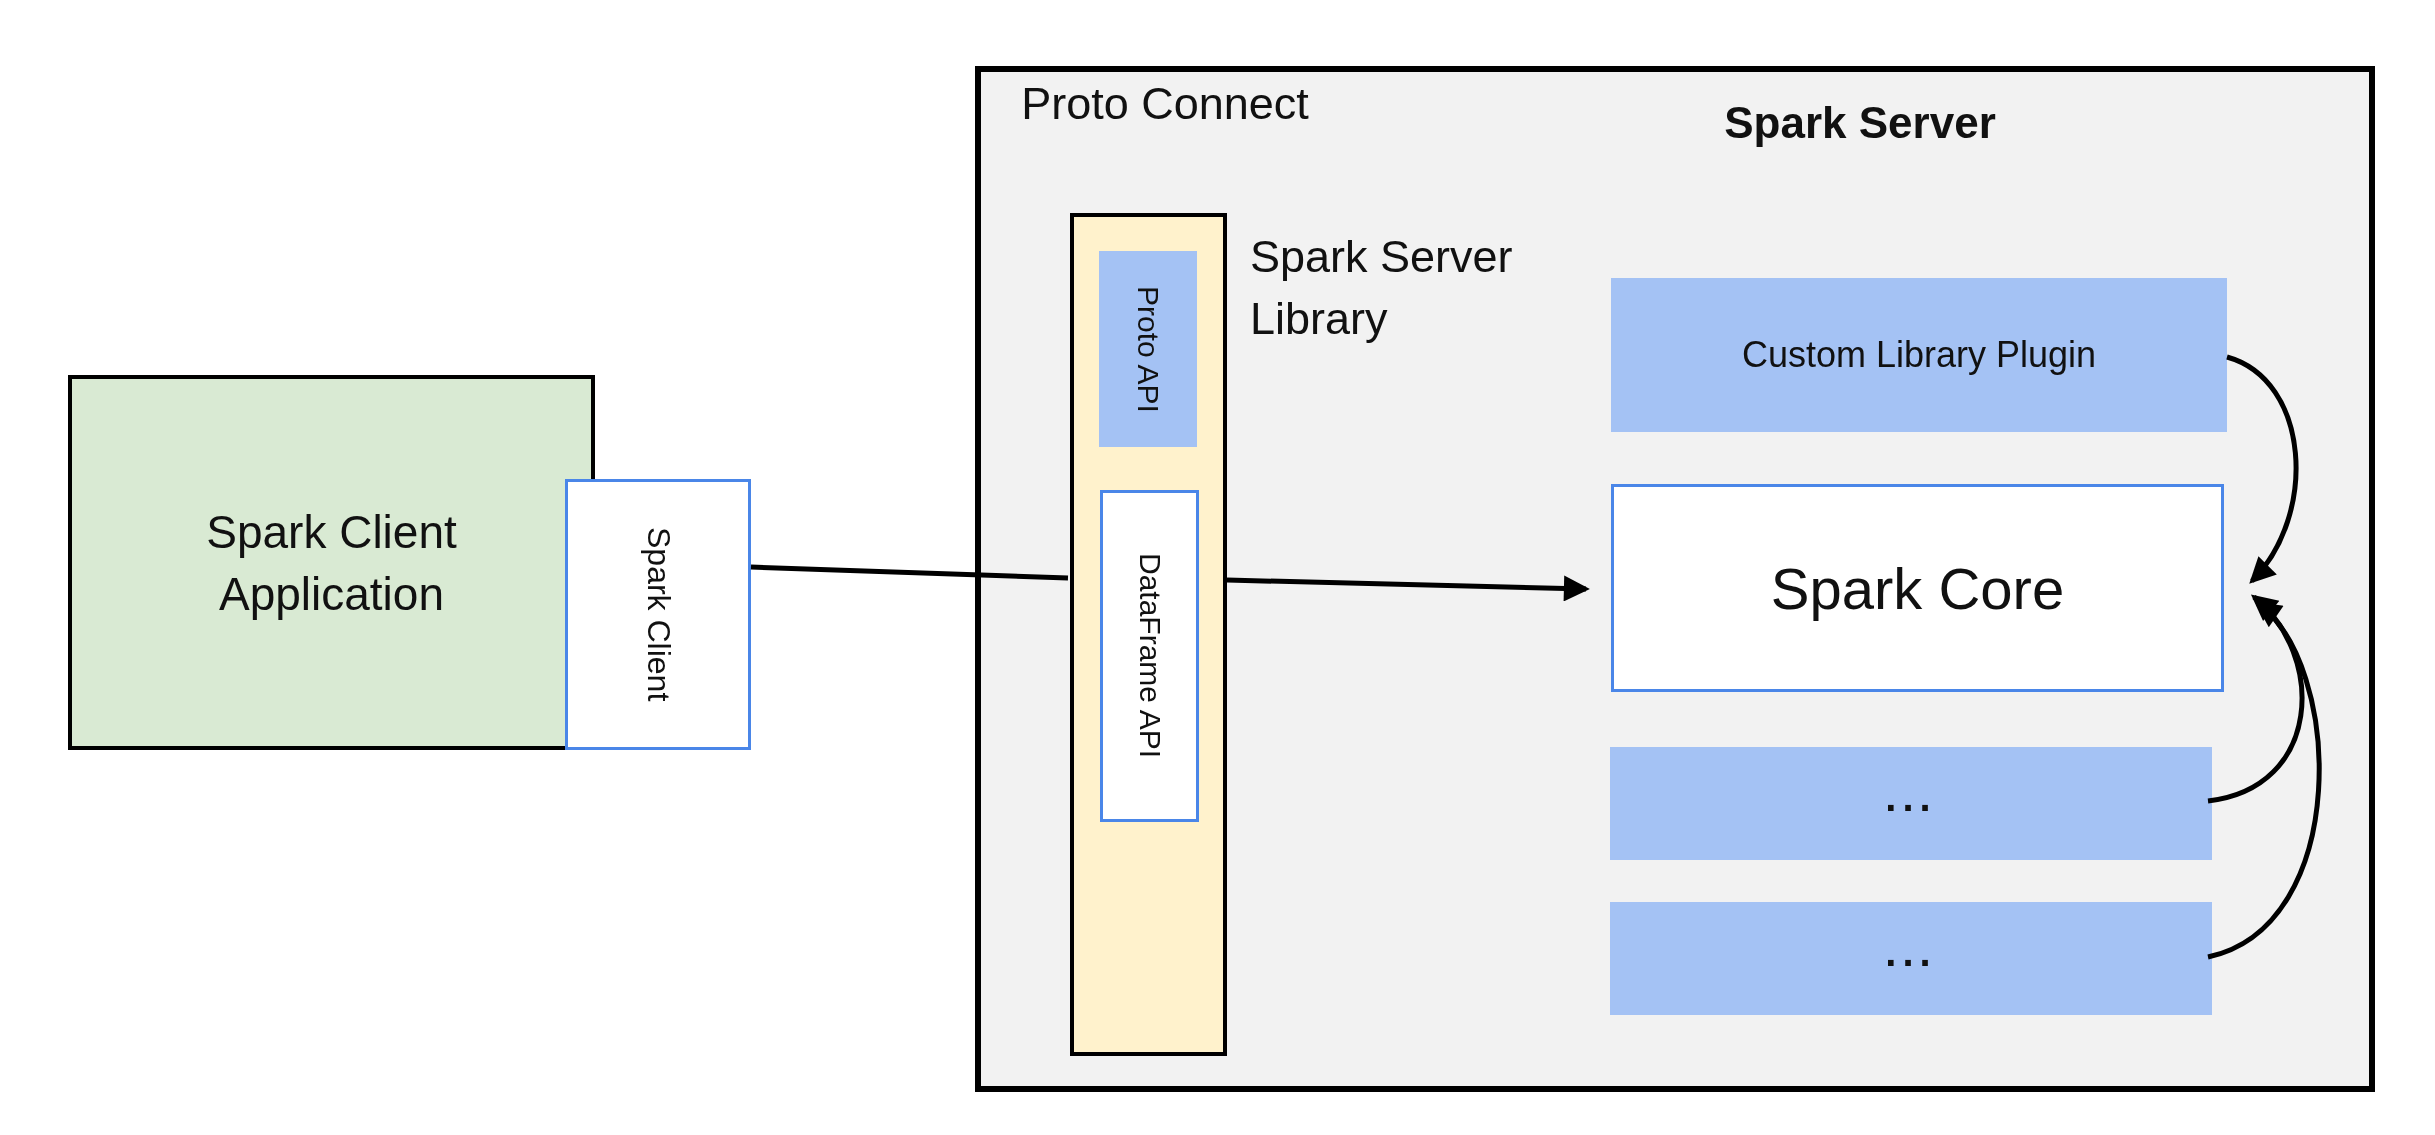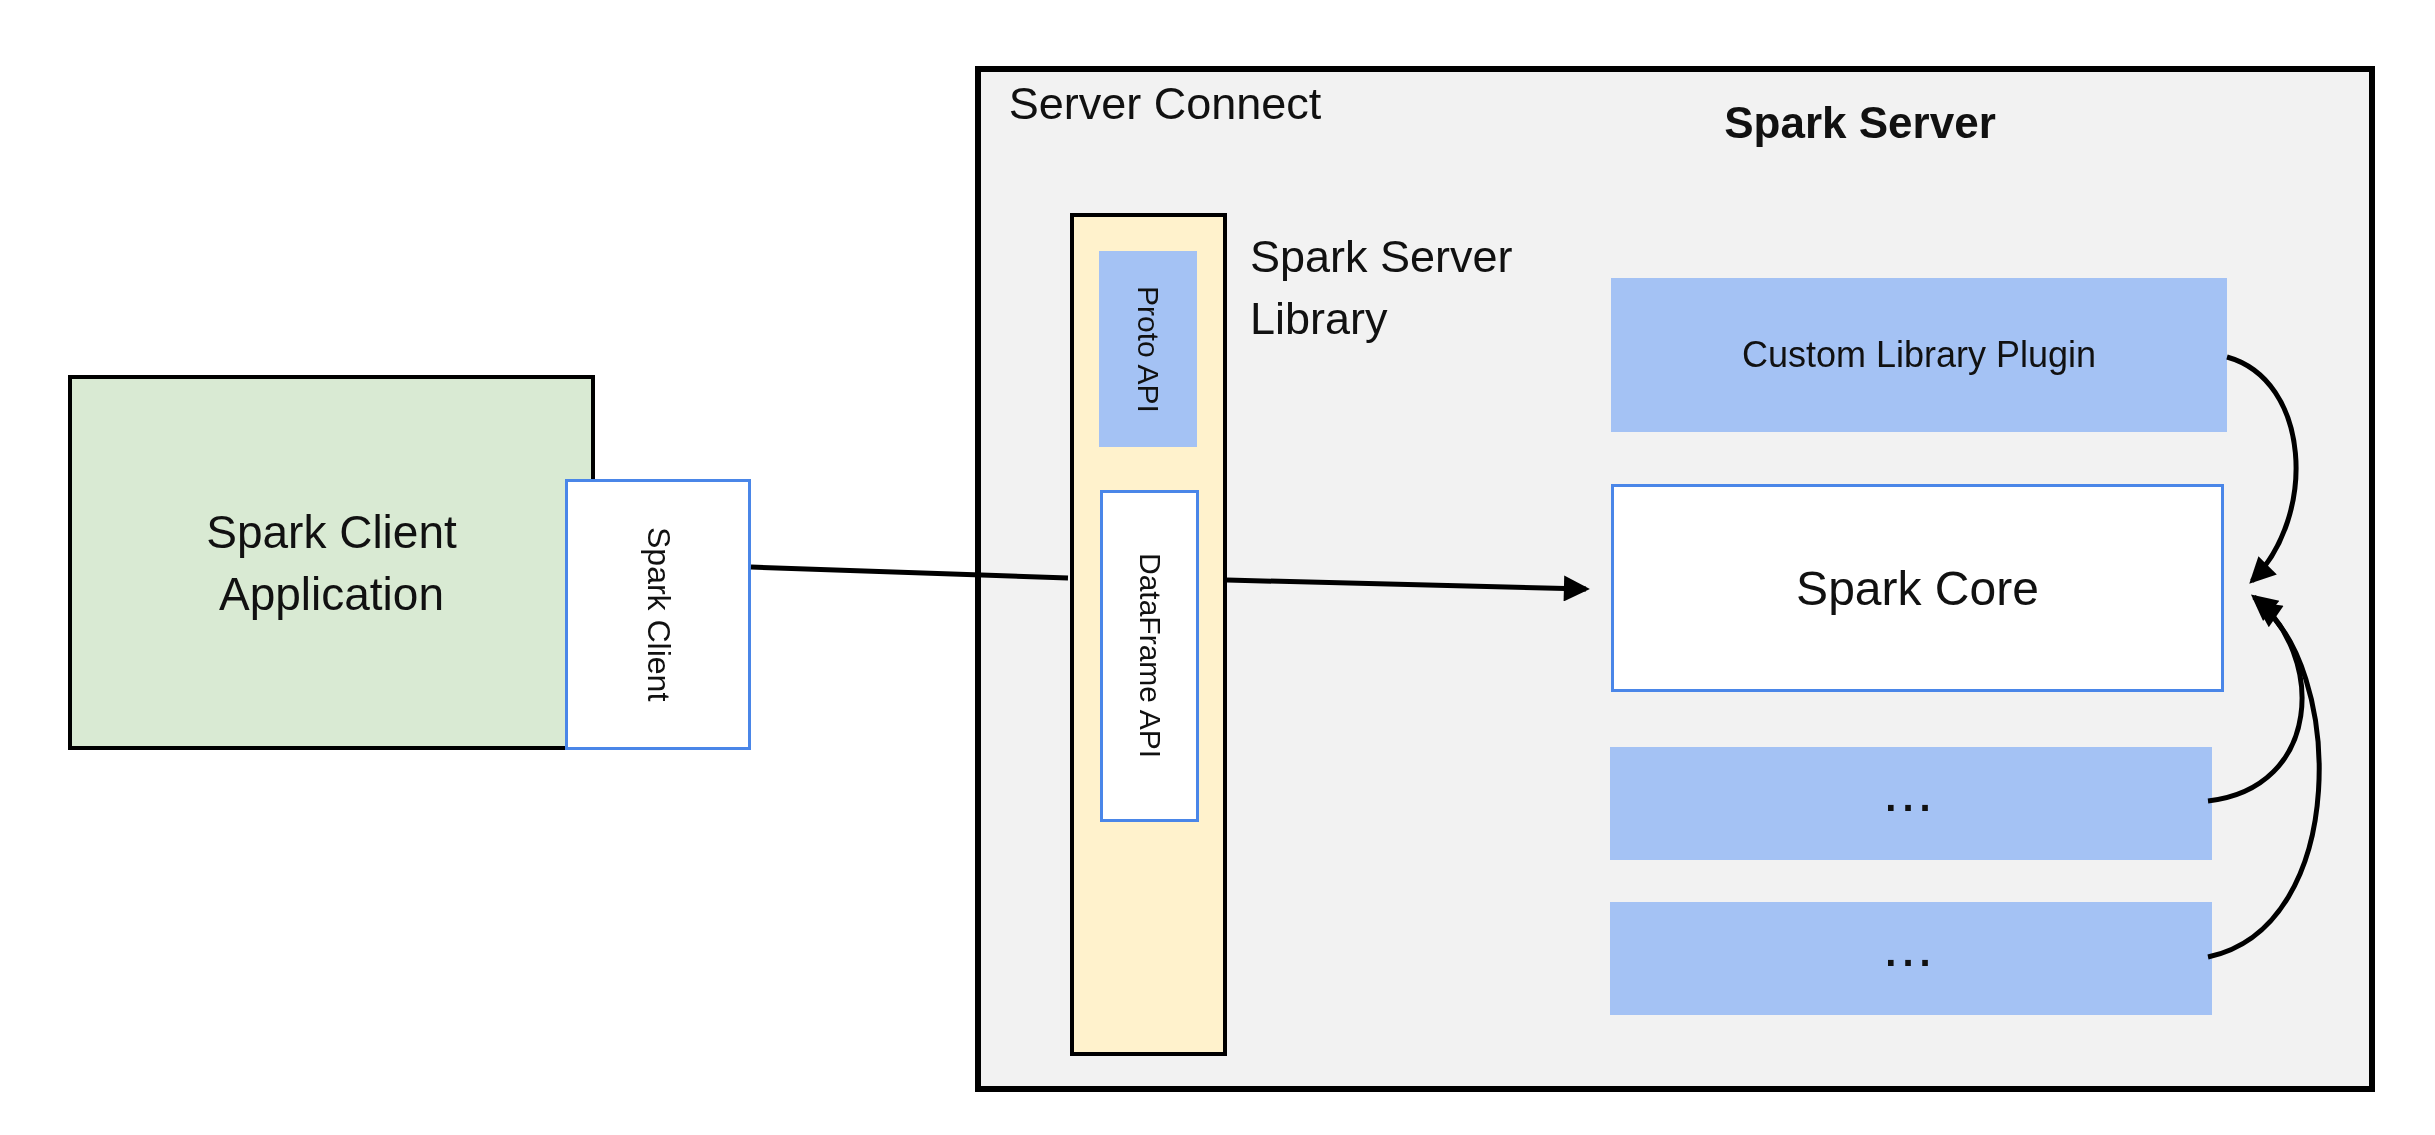--- a/index.html
+++ b/index.html
@@ -44,21 +44,21 @@
   .dots{font-size:40px;font-weight:700;letter-spacing:6px;line-height:40px;padding-bottom:14px;}
 </style>
 </head>
 <body>
 
 <div class="canvas">
 
   <div class="abs panel" style="left:975px;top:66px;width:1400px;height:1026px;"></div>
 
   <div class="abs label title-center two-line" style="left:1000px;top:74px;width:330px;">
-    <span>Server Connect</span>
+    <span>Proto Connect</span>
   </div>
 
   <div class="abs label title-bold" style="left:1700px;top:98px;width:320px;">Spark Server</div>
 
   <div class="abs greenbox two-line" style="left:68px;top:375px;width:527px;height:375px;">
     <div>
       <span>Spark Client</span>
       <span>Application</span>
     </div>
   </div>
@@ -80,21 +80,21 @@
 
   <div class="abs label lib-label two-line" style="left:1250px;top:226px;">
     <span>Spark Server</span>
     <span>Library</span>
   </div>
 
   <div class="abs bluefill" style="left:1611px;top:278px;width:616px;height:154px;font-size:36px;">
     <span>Custom Library Plugin</span>
   </div>
 
-  <div class="abs whitebox" style="left:1611px;top:484px;width:613px;height:208px;font-size:48px;">
+  <div class="abs whitebox" style="left:1611px;top:484px;width:613px;height:208px;font-size:58px;">
     <span>Spark Core</span>
   </div>
 
   <div class="abs bluefill dots" style="left:1610px;top:747px;width:602px;height:113px;">
     <span>...</span>
   </div>
   <div class="abs bluefill dots" style="left:1610px;top:902px;width:602px;height:113px;">
     <span>...</span>
   </div>
 

